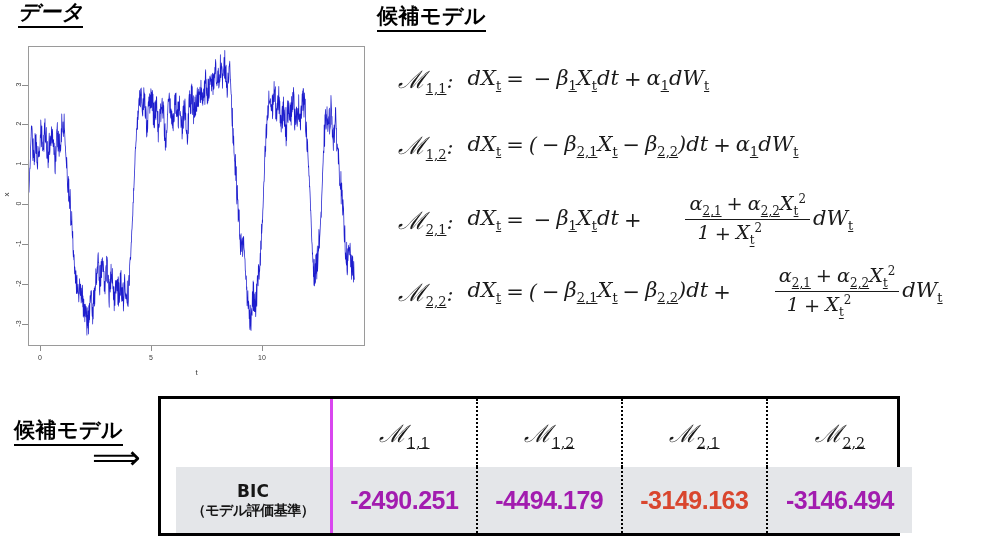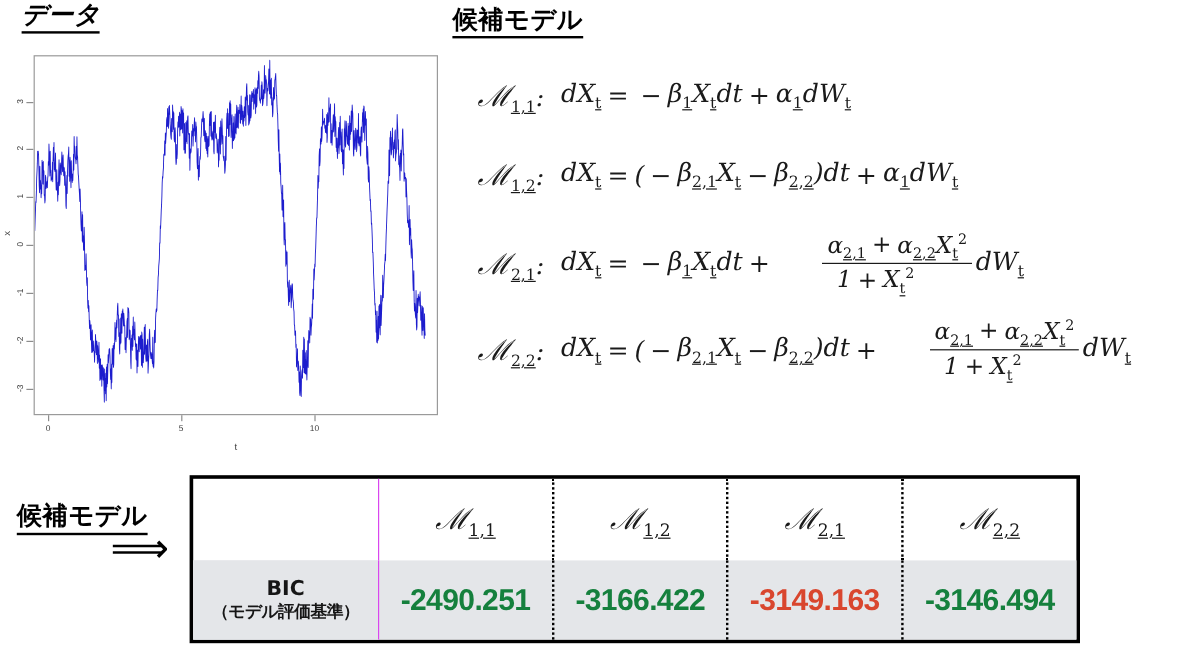--- a/index.html
+++ b/index.html
@@ -194,46 +194,47 @@
     height: 140px;
     border: 3px solid #000;
     box-sizing: border-box;
     background: #fff;
   }
   #bic-table table {
     width: 100%;
     height: 100%;
     border-collapse: collapse;
     table-layout: fixed;
+    margin-left: 15px;
   }
   #bic-table td {
     text-align: center;
     vertical-align: middle;
     padding: 0;
   }
   .col-rowhead { width: 154px; }
   .hdr-row td { height: 68px; }
   .val-row td { height: 66px; }
 
   .cell-model {
     font-family: "DejaVu Serif", "Liberation Serif", serif;
     font-size: 23px;
     color: #1a1a1a;
   }
   .sep-left { border-left: 2px dotted #000; }
-  .solid-div { border-right: 1px solid #d946ef; }
+  .solid-div { border-right: 3px solid #d946ef; }
 
   .val-row { background: #e4e6e9; }
   .val-row .col-rowhead { background: #e4e6e9; }
   .cell-value {
     font-family: "Liberation Sans", "DejaVu Sans", sans-serif;
     font-weight: bold;
     font-size: 25px;
     letter-spacing: -0.5px;
-    color: #15803d;
+    color: #a21caf;
   }
   .cell-value.best { color: #d9462e; }
 
   .rowhead-inner {
     line-height: 1.2;
     font-family: "DejaVu Sans", "Liberation Sans", sans-serif;
     color: #161616;
   }
   .rowhead-main {
     font-weight: bold;
@@ -366,19 +367,19 @@
       <td class="cell-model sep-left"><span class="cal-m">ℳ</span><span class="sub">2,2</span></td>
     </tr>
     <tr class="val-row">
       <td class="col-rowhead solid-div">
         <div class="rowhead-inner">
           <span class="rowhead-main">BIC</span>
           <span class="rowhead-sub">（モデル評価基準）</span>
         </div>
       </td>
       <td class="cell-value">-2490.251</td>
-      <td class="cell-value sep-left">-3166.422</td>
+      <td class="cell-value sep-left">-4494.179</td>
       <td class="cell-value sep-left best">-3149.163</td>
       <td class="cell-value sep-left">-3146.494</td>
     </tr>
   </tbody>
     </table>
 </div>
 
 </body></html>

